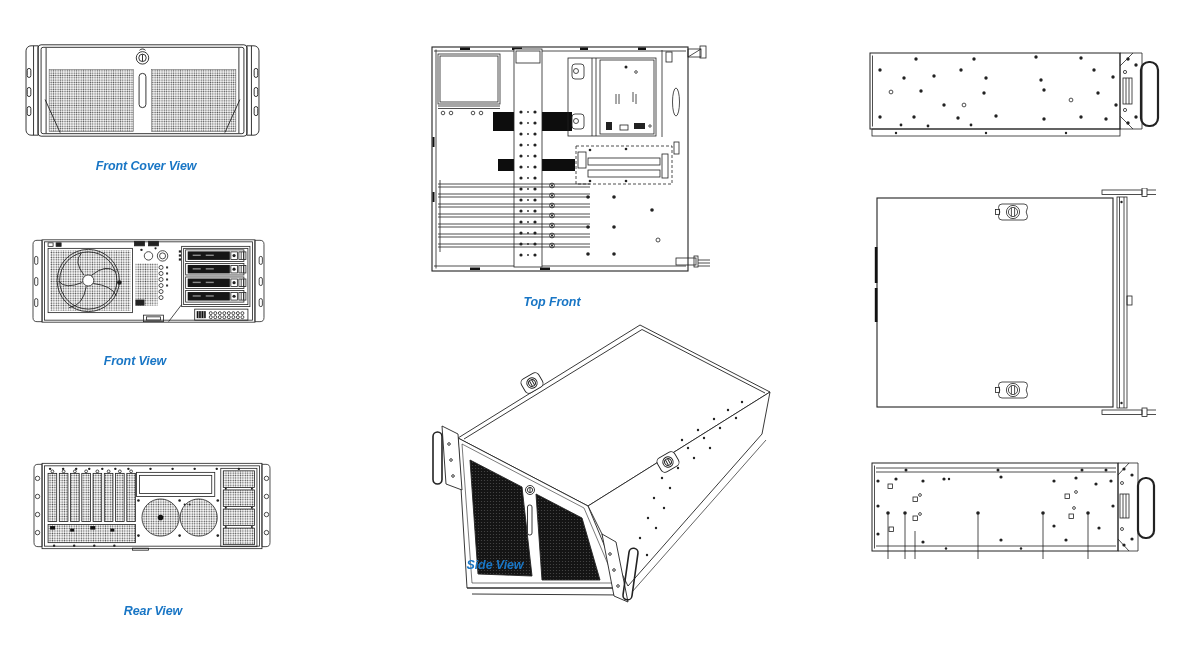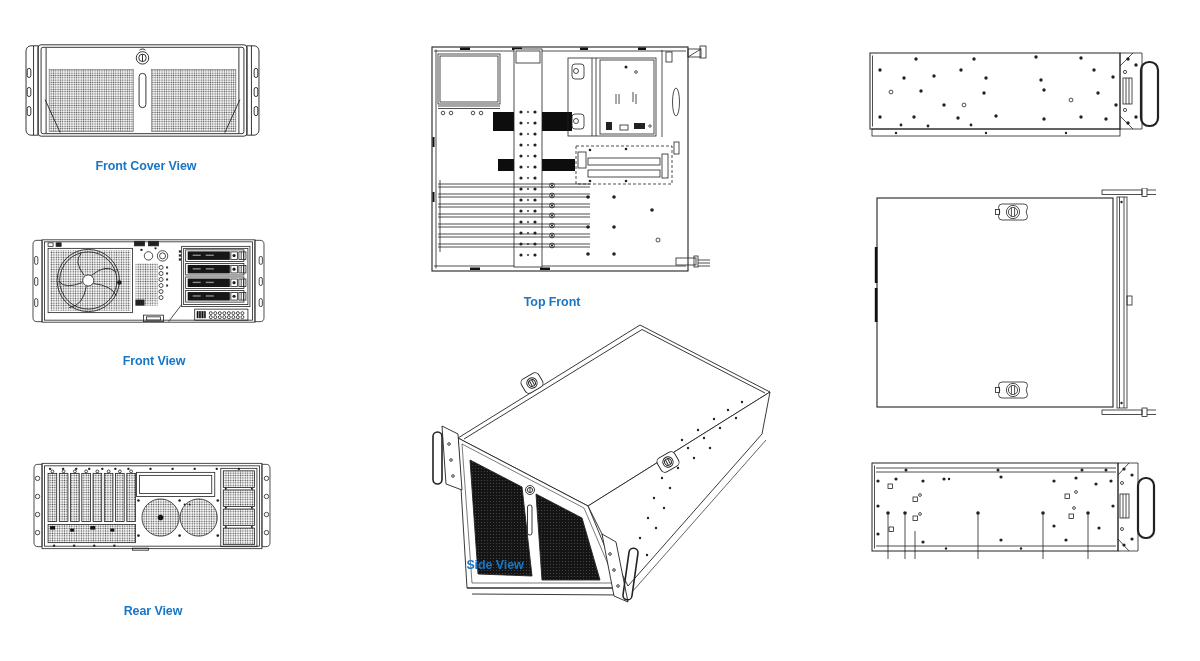--- a/index.html
+++ b/index.html
@@ -1,19 +1,19 @@
 <!DOCTYPE html>
 <html><head>
 <meta charset="utf-8">
 <style>
   html,body{margin:0;padding:0;}
   body{width:1200px;height:661px;background:#ffffff;font-family:"Liberation Sans",sans-serif;overflow:hidden;}
   .sheet{position:relative;width:1200px;height:661px;background:#fff;}
   .view{position:absolute;}
-  .vlabel{position:absolute;color:#1976c5;font-weight:700;font-size:12.5px;text-align:center;letter-spacing:-0.1px;}
+  .vlabel{position:absolute;color:#1976c5;font-style:italic;font-weight:700;font-size:12.5px;text-align:center;letter-spacing:-0.1px;}
   svg{display:block;}
 </style>
 </head>
 <body>
 
 <div class="sheet">
 
   <div class="view" style="left:20px;top:44px;">
     <svg width="245" height="94" viewBox="0 0 244 93">
       <defs>
@@ -201,21 +201,21 @@
               <circle cx="192.5" cy="77.5" r="1.5"></circle>
             <circle cx="197" cy="77.5" r="1.5"></circle>
               <circle cx="201.5" cy="77.5" r="1.5"></circle>
               <circle cx="206" cy="77.5" r="1.5"></circle>
               <circle cx="210.5" cy="77.5" r="1.5"></circle>
           </g>
         </g>
       </g>
     </svg>
   </div>
-  <div class="vlabel" style="left:74px;top:354px;width:160px;">Front View</div>
+  <div class="vlabel" style="left:55px;top:354px;width:160px;">Front View</div>
 
   <div class="view" style="left:32px;top:462px;">
     <svg width="240" height="89" viewBox="0 0 239 88">
       <defs>
         <pattern id="rvmesh" width="2.4" height="2.4" patternUnits="userSpaceOnUse">
           <circle cx="1.2" cy="1.2" r="0.75" fill="#4c4c4c"></circle>
         </pattern>
       </defs>
       <g stroke="#222" fill="none" stroke-width="0.8">
 

